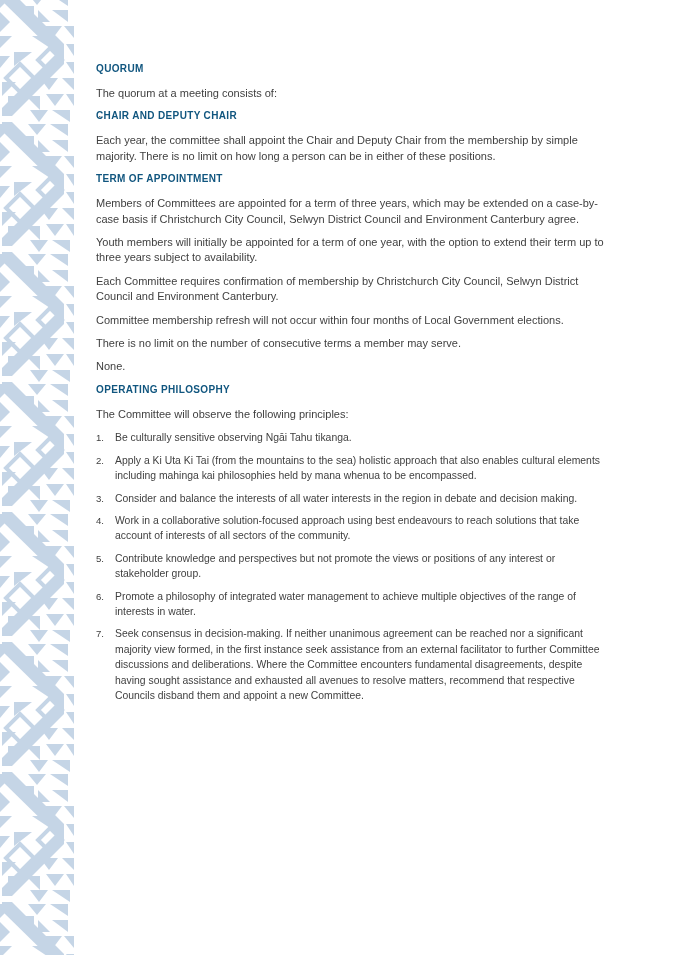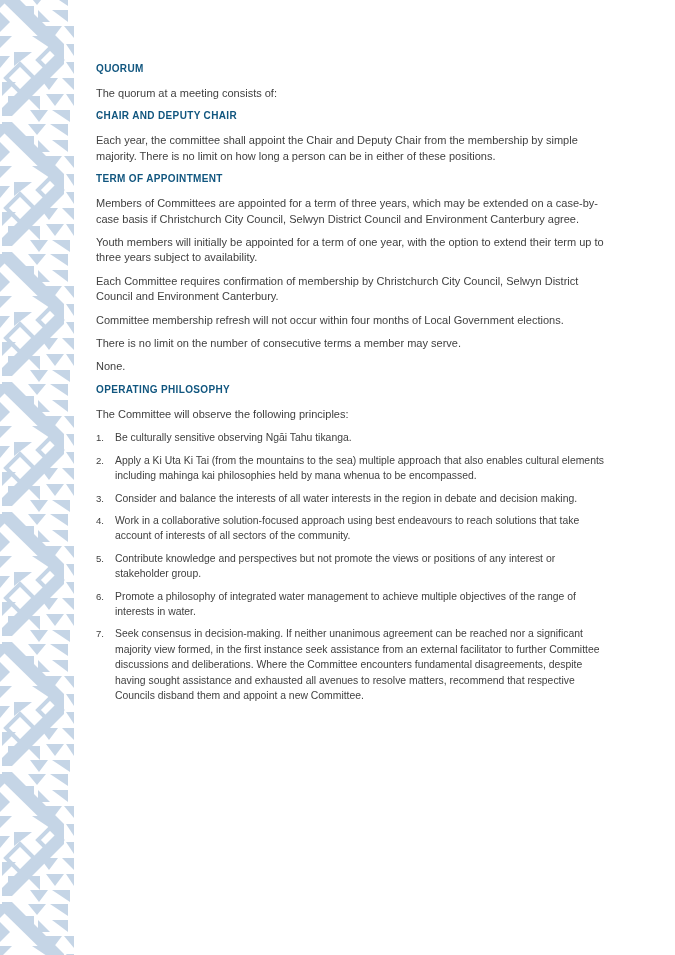--- a/index.html
+++ b/index.html
@@ -186,21 +186,21 @@
   <section class="block">
     <h2 class="section-heading">OPERATING PHILOSOPHY</h2>
     <p class="para">The Committee will observe the following principles:</p>
     <ol class="numbers">
       <li>
         <span class="num-mark">1.</span>
         <span>Be culturally sensitive observing Ngāi Tahu tikanga.</span>
       </li>
       <li>
         <span class="num-mark">2.</span>
-        <span>Apply a Ki Uta Ki Tai (from the mountains to the sea) multiple approach that also enables cultural elements including mahinga kai philosophies held by mana whenua to be encompassed.</span>
+        <span>Apply a Ki Uta Ki Tai (from the mountains to the sea) holistic approach that also enables cultural elements including mahinga kai philosophies held by mana whenua to be encompassed.</span>
       </li>
       <li>
         <span class="num-mark">3.</span>
         <span>Consider and balance the interests of all water interests in the region in debate and decision making.</span>
       </li>
       <li>
         <span class="num-mark">4.</span>
         <span>Work in a collaborative solution-focused approach using best endeavours to reach solutions that take account of interests of all sectors of the community.</span>
       </li>
       <li>

